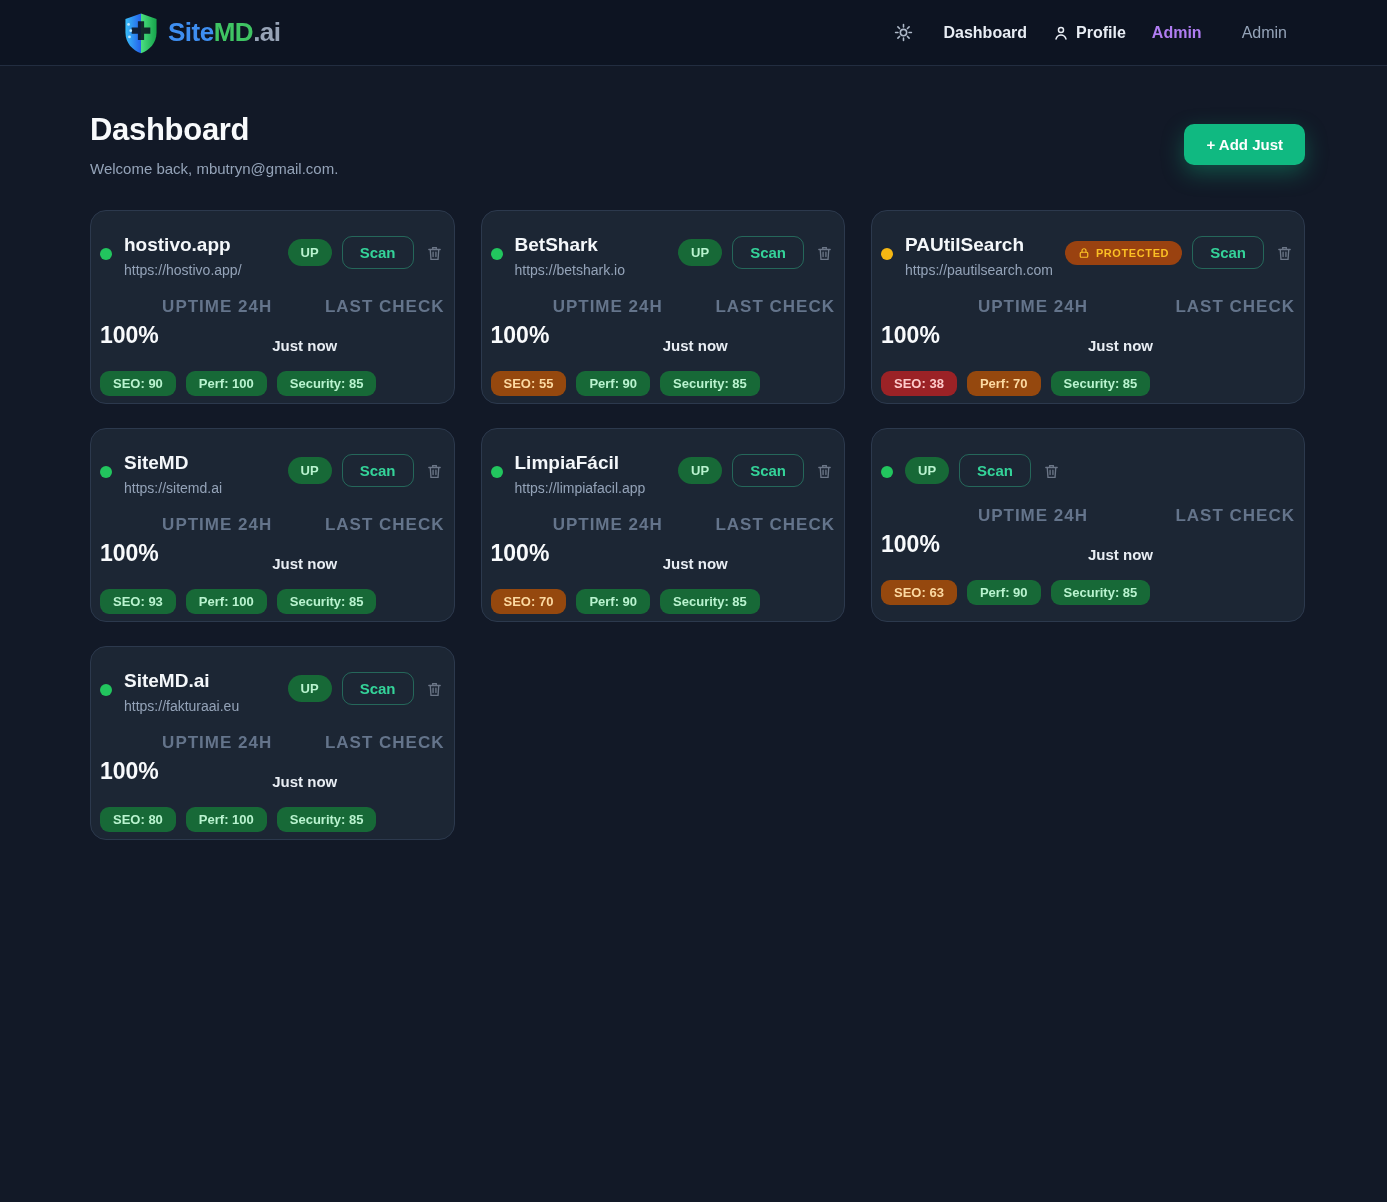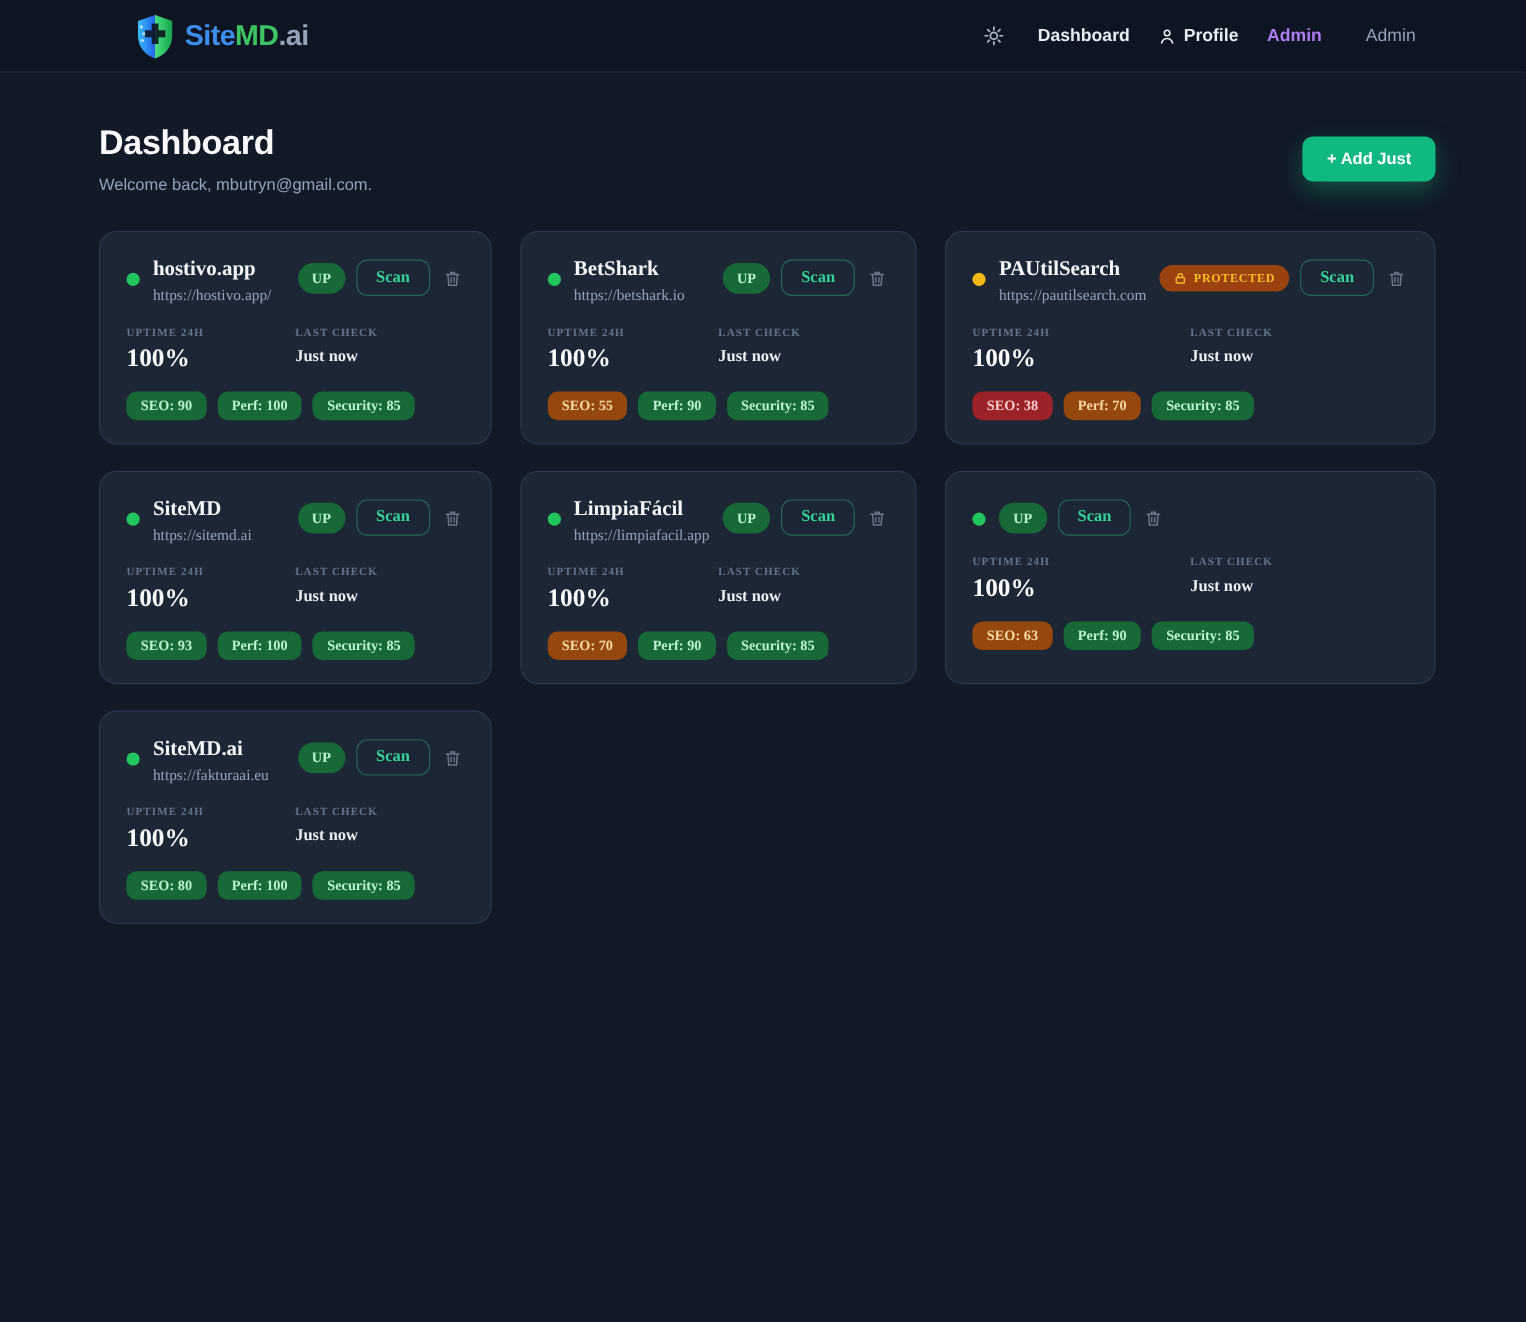--- a/index.html
+++ b/index.html
@@ -54,25 +54,24 @@
   .grid {
     margin-top: 33px;
     display: grid;
     grid-template-columns: repeat(3, 1fr);
     gap: 24px 26px;
   }
   .card {
     background: var(--card-bg, #1c2634);
     border: 1px solid #2c394d;
     border-radius: 16px;
-    padding: 22px 24px 24px;
+    padding: 22px 9px 24px;
     height: 194px;
     position: relative;
     overflow: visible;
-    font-family: Liberation Serif, serif;
   }
   .card-head { display: flex; align-items: flex-start; gap: 12px; white-space: nowrap; }
   .dot {
     width: 12px; height: 12px; border-radius: 50%;
     background: var(--status-up, #22c55e);
     flex-shrink: 0; margin-top: 15px;
   }
   .dot.amber { background: var(--status-warn, #f5b713); }
   .title-block { flex: 1 0 auto; min-width: 0; }
   .site-name { font-size: 19px; font-weight: 700; color: #f4f7fa; line-height: 1.25; }
@@ -102,25 +101,25 @@
     font-size: 15px; font-weight: 700;
     padding: 7px 17px;
     border-radius: 10px;
     cursor: pointer;
   }
   .trash-btn { background: none; border: none; cursor: pointer; color: #6b7687; display: flex; padding: 2px; }
 
   .stats { display: flex; margin-top: 19px; }
   .stat { width: 50%; }
   .stat-label {
-    font-size: 10px; font-weight: 700; color: #64748b;
-    text-transform: uppercase; letter-spacing: 1px;
+    font-size: 17px; font-weight: 700; color: #64748b;
+    text-transform: uppercase; letter-spacing: 1px; text-align: right;
   }
   .stat-value-big { font-size: 23px; font-weight: 800; color: #f8fafc; margin-top: 5px; }
-  .stat-value { font-size: 15px; font-weight: 700; color: #e8edf3; margin-top: 8px; }
+  .stat-value { font-size: 15px; font-weight: 700; color: #e8edf3; margin-top: 20px; }
 
   .badges { display: flex; gap: 10px; margin-top: 17px; }
   .badge { font-size: 13px; font-weight: 700; padding: 5px 13px; border-radius: 9px; white-space: nowrap; }
   .badge.good { background: var(--pill-good-bg, #176937); color: var(--pill-good-text, #b9f3cf); }
   .badge.warn { background: var(--pill-warn-bg, #95480e); color: var(--pill-warn-text, #fcd9a1); }
   .badge.bad  { background: var(--pill-bad-bg, #9b2226);  color: var(--pill-bad-text, #fecaca); }
 
   svg { display: block; }
 </style>
 </head>

